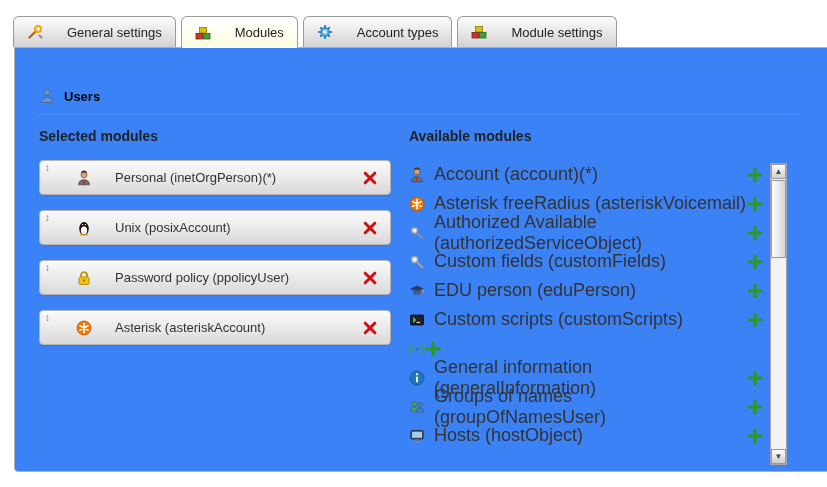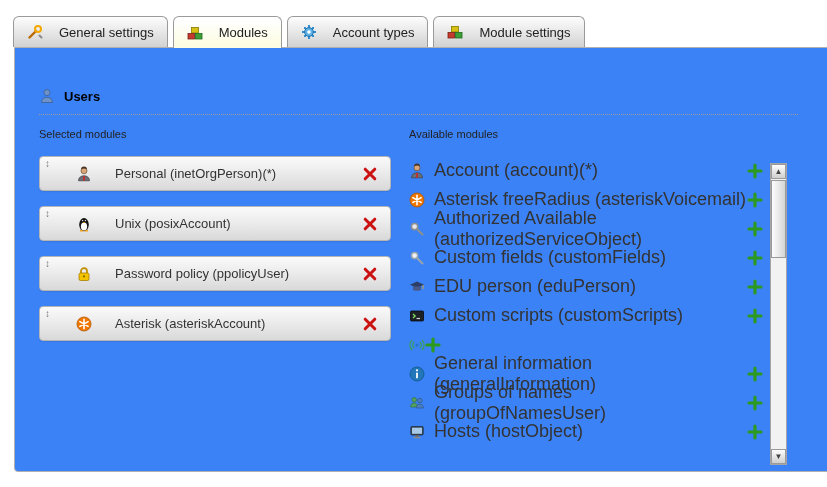--- a/index.html
+++ b/index.html
@@ -9,21 +9,21 @@
     background: #ffffff;
     position: relative;
     overflow: hidden;
     color: #222;
   }
   .page { position:absolute; inset:0; }
 
   
   .tabs { position:absolute; top:16px; left:13px; display:flex; gap:5px; z-index:3; }
   .tab {
-    display:flex; align-items:center; gap:16px;
+    display:flex; align-items:center; gap:24px;
     height:31px; padding:0 13px;
     border:1px solid #9a9a9a; border-bottom:none;
     border-radius:6px 6px 0 0;
     background:linear-gradient(#fdfdfd,#d2d2d2);
     font-size:13px; color:#222; cursor:pointer; white-space:nowrap;
   }
   .tab.active {
     height:32px;
     background:linear-gradient(#ffffff 10%, #fcfce2 90%);
     position:relative; z-index:4;
@@ -39,21 +39,21 @@
   }
 
   .users-head {
     position:absolute; left:24px; right:32px; top:40px;
     display:flex; align-items:center; gap:9px;
     font-size:13px; font-weight:bold; color:#000;
     padding-bottom:10px;
     border-bottom:1px dotted #9a9a9a;
   }
 
-  .col-heading { font-size:11px; color:#222; margin-bottom:16px; }
+  .col-heading { font-size:14px; color:#222; margin-bottom:16px;font-weight:bold; }
 
   .col-left  { position:absolute; left:24px;  top:80px; width:352px; }
   .col-right { position:absolute; left:394px; top:80px; width:360px; }
 
   
   .sel-row {
     position:relative;
     height:35px; margin-bottom:15px;
     display:flex; align-items:center;
     border:1px solid #b5b5b5; border-radius:4px;

